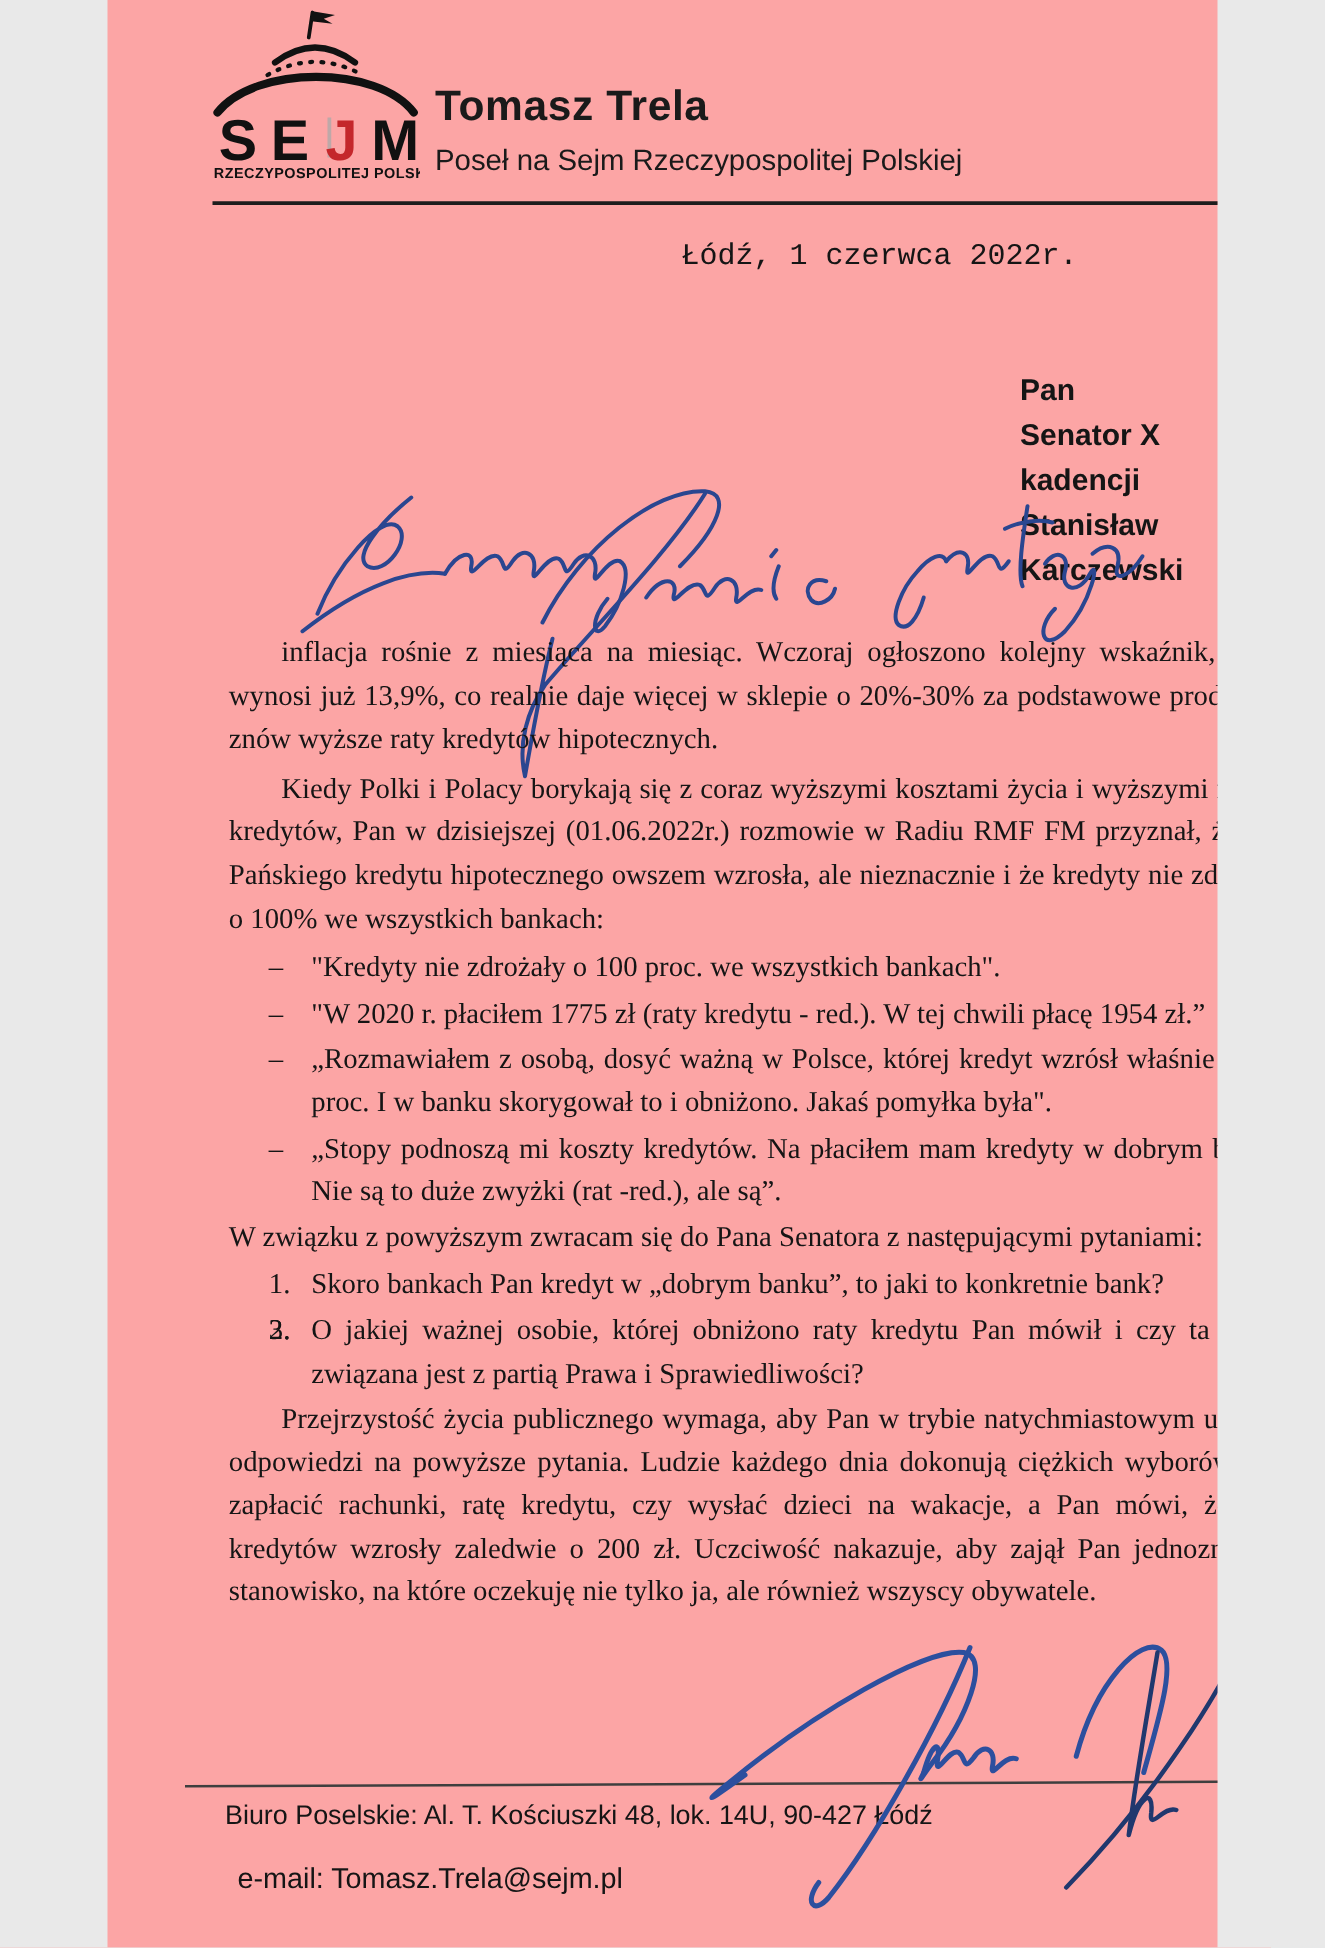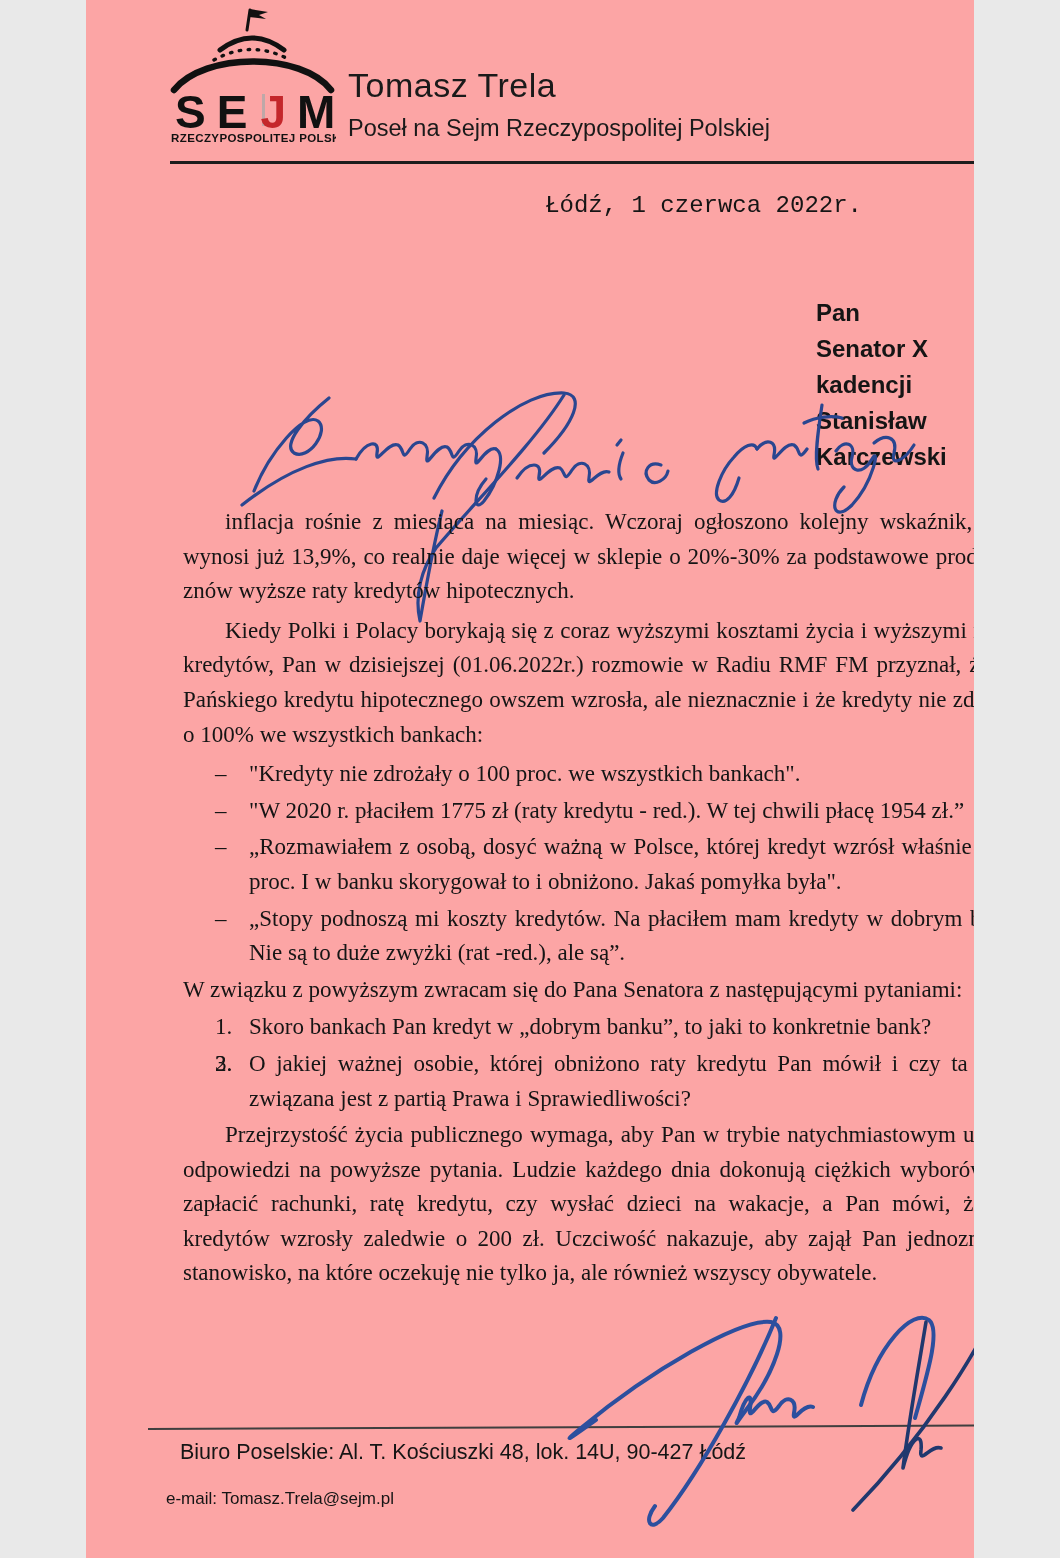--- a/index.html
+++ b/index.html
@@ -4,21 +4,21 @@
 <style>
   html,body { margin:0; padding:0; background:#e9e9e9; }
   .page {
     position:relative; width:888px; height:1558px; margin:0 auto;
     background:#fca5a5; overflow:hidden;
     font-family:"Liberation Sans", sans-serif; color:#151515;
   }
   
   .logo-svg { position:absolute; left:84px; top:6px; width:166px; height:138px; }
   .author-block { position:absolute; left:262px; top:66px; }
-  .author-name { font-size:34px; letter-spacing:.5px; color:#1a1a1a; }
+  .author-name { font-size:34px; letter-spacing:.5px; color:#1a1a1a;font-weight:bold; }
   .author-title { font-size:23.5px; margin-top:10px; color:#1a1a1a; }
   .top-rule { position:absolute; left:84px; top:161px; width:922px; height:3px; background:#1d1d1d; }
   
   .dateline { position:absolute; top:192px; right:112px; font-size:24px;font-family:Liberation Mono, monospace; }
   .recipient { position:absolute; left:730px; top:295px; font-size:24px; font-weight:bold; line-height:36px; }
   
   .salutation-svg { position:absolute; left:148px; top:383px; width:720px; height:250px; pointer-events:none; }
   .signature-svg { position:absolute; left:455px; top:1270px; width:470px; height:262px; pointer-events:none; z-index:5; }
   
   .letter-body {
@@ -26,21 +26,21 @@
     font-size:23px; line-height:34.6px; text-align:justify; text-align-last:left;font-family:Liberation Serif, serif;
   }
   .para { margin:0 0 5px 0; }
   .para.indent { text-indent:42px; }
   .list-item { position:relative; padding-left:66px; margin:2px 0; }
   .list-item .marker { position:absolute; left:32px; top:0; }
   .intro-line { margin:2px 0 3px 0; }
   
   .footer-rule { position:absolute; left:62px; top:1426px; width:946px; height:2px; background:#3f3f3f; transform:rotate(-0.25deg); }
   .footer-office { position:absolute; left:94px; top:1440px; font-size:21.5px; }
-  .footer-email  { position:absolute; left:80px; top:1489px; font-size:17px;text-align:center; }
+  .footer-email  { position:absolute; left:104px; top:1489px; font-size:23px;text-align:center; }
   .ink { fill:none; stroke:#2a4690; stroke-width:3.2; stroke-linecap:round; stroke-linejoin:round; }
   .ink2 { fill:none; stroke:#2c4f9e; stroke-width:4; stroke-linecap:round; stroke-linejoin:round; }
   .ink3 { fill:none; stroke:#20386e; stroke-width:3.6; stroke-linecap:round; stroke-linejoin:round; }
 </style>
 </head>
 <body>
 
 <div class="page">
 
   <svg class="logo-svg" viewBox="0 0 166 138" aria-hidden="true">

